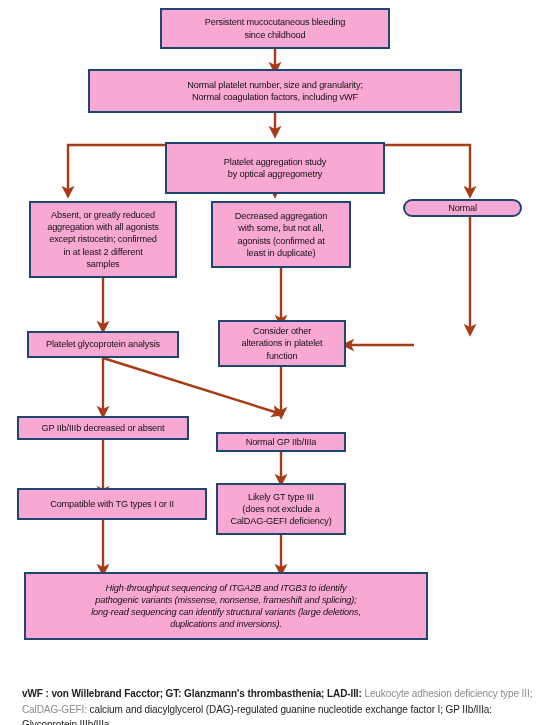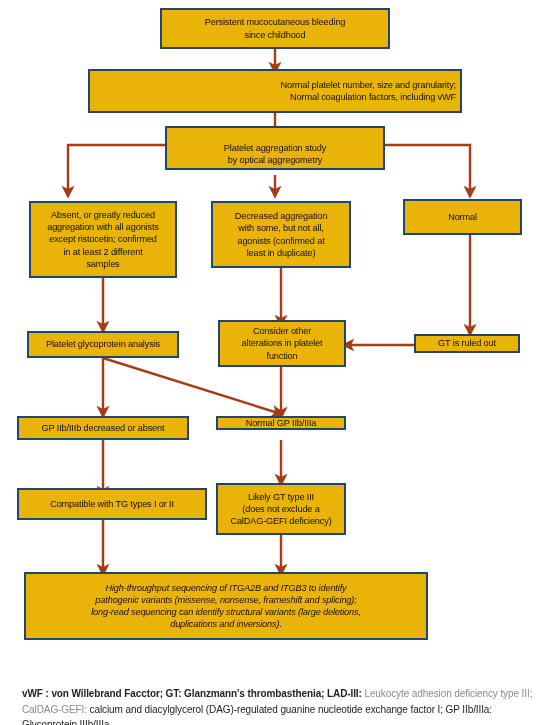--- a/index.html
+++ b/index.html
@@ -27,21 +27,21 @@
     left: 0;
     top: 0;
     width: 550px;
     height: 650px;
     pointer-events: none;
   }
   .node {
     position: absolute;
     box-sizing: border-box;
     border: 2px solid #1F4571;
-    background: #eab308;
+    background: #f9a8d4;
     display: flex;
     align-items: center;
     justify-content: center;
     text-align: center;
     font-size: 9.2px;
     line-height: 1.32;
     letter-spacing: -0.15px;
     color: #111111;
     padding: 2px 4px;
     z-index: 2;
@@ -111,57 +111,54 @@
       <path d="M103,520 L103,570" marker-end="url(#ah)"></path>
 
       <path d="M281,535 L281,570" marker-end="url(#ah)"></path>
     </g>
   </svg>
 
   <div class="node" style="left:160px; top:8px; width:230px; height:41px;">
     <span class="txt">Persistent mucocutaneous bleeding<br>since childhood</span>
   </div>
 
-  <div class="node" style="left:88px; top:69px; width:374px; height:44px;text-align:right;">
+  <div class="node" style="left:88px; top:69px; width:374px; height:44px;">
     <span class="txt">Normal platelet number, size and granularity;<br>Normal coagulation factors, including vWF</span>
   </div>
 
-  <div class="node" style="left:165px; top:126px; width:220px; height:44px;align-items:flex-end;">
+  <div class="node" style="left:165px; top:142px; width:220px; height:52px;">
     <span class="txt">Platelet aggregation study<br>by optical aggregometry</span>
   </div>
 
   <div class="node" style="left:29px; top:201px; width:148px; height:77px;">
     <span class="txt">Absent, or greatly reduced<br>aggregation with all agonists<br>except ristocetin; confirmed<br>in at least 2 different<br>samples</span>
   </div>
 
   <div class="node" style="left:211px; top:201px; width:140px; height:67px;justify-content:flex-end;">
     <span class="txt">Decreased aggregation<br>with some, but not all,<br>agonists (confirmed  at<br>least in duplicate)</span>
   </div>
 
-  <div class="node" style="left:403px; top:199px; width:119px; height:36px;">
+  <div class="node" style="left:403px; top:199px; width:119px; height:18px;border-radius:9px;">
     <span class="txt">Normal</span>
   </div>
 
   <div class="node" style="left:27px; top:331px; width:152px; height:27px;">
     <span class="txt">Platelet glycoprotein analysis</span>
   </div>
 
   <div class="node" style="left:218px; top:320px; width:128px; height:47px;">
     <span class="txt">Consider other<br>alterations in platelet<br>function</span>
   </div>
 
-  <div class="node" style="left:414px; top:334px; width:106px; height:19px;">
-    <span class="txt">GT is ruled out</span>
-  </div>
 
   <div class="node" style="left:17px; top:416px; width:172px; height:24px;">
     <span class="txt">GP IIb/IIIb decreased or absent</span>
   </div>
 
-  <div class="node" style="left:216px; top:416px; width:130px; height:14px;">
+  <div class="node" style="left:216px; top:432px; width:130px; height:20px;">
     <span class="txt">Normal GP IIb/IIIa</span>
   </div>
 
   <div class="node" style="left:17px; top:468px; width:190px; height:32px;margin-top:20px;">
     <span class="txt">Compatible with TG types I or II</span>
   </div>
 
   <div class="node" style="left:216px; top:483px; width:130px; height:52px;align-items:center;">
     <span class="txt">Likely GT type III<br>(does not exclude a<br>CalDAG-GEFI deficiency)</span>
   </div>

